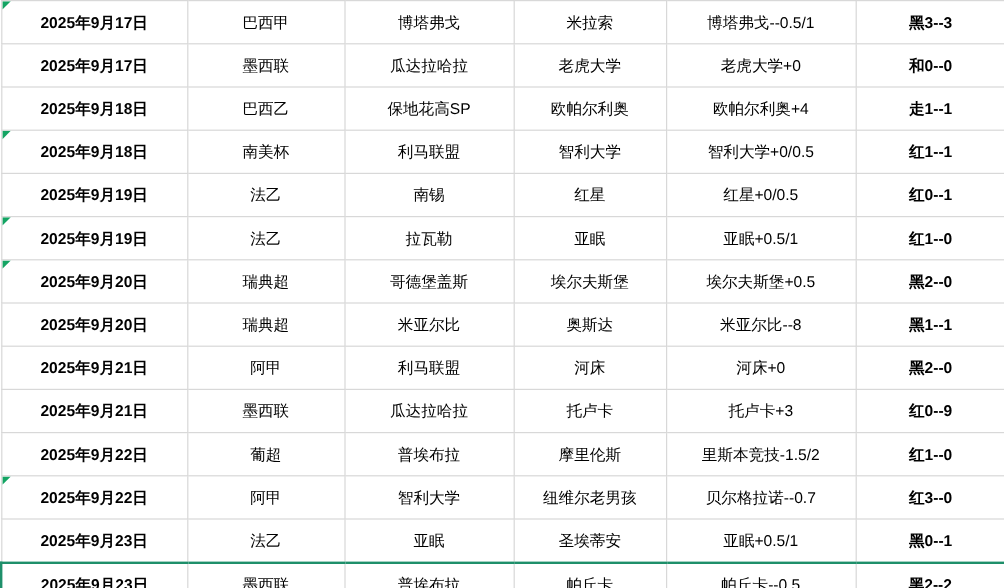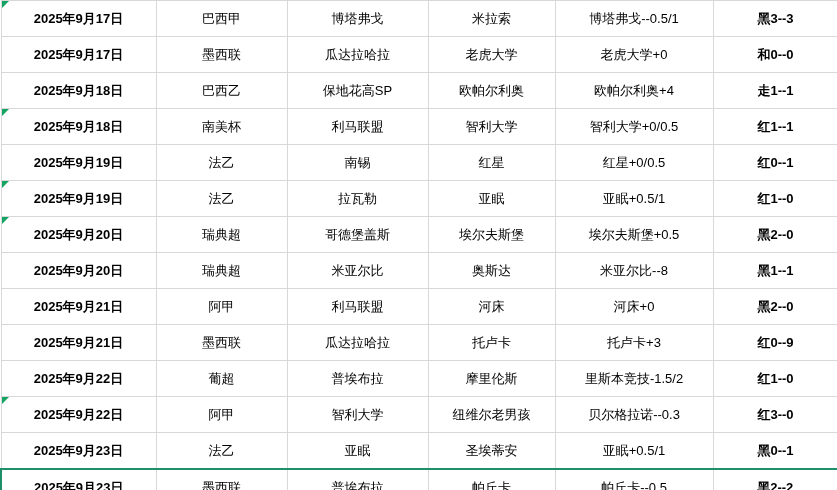--- a/index.html
+++ b/index.html
@@ -184,21 +184,21 @@
           <td class="home">普埃布拉</td>
           <td class="away">摩里伦斯</td>
           <td class="handicap">里斯本竞技-1.5/2</td>
           <td class="result">红1--0</td>
         </tr>
         <tr>
           <td class="date marked">2025年9月22日</td>
           <td class="league">阿甲</td>
           <td class="home">智利大学</td>
           <td class="away">纽维尔老男孩</td>
-          <td class="handicap">贝尔格拉诺--0.3</td>
+          <td class="handicap">贝尔格拉诺--0.7</td>
           <td class="result">红3--0</td>
         </tr>
         <tr>
           <td class="date">2025年9月23日</td>
           <td class="league">法乙</td>
           <td class="home">亚眠</td>
           <td class="away">圣埃蒂安</td>
           <td class="handicap">亚眠+0.5/1</td>
           <td class="result">黑0--1</td>
         </tr>

